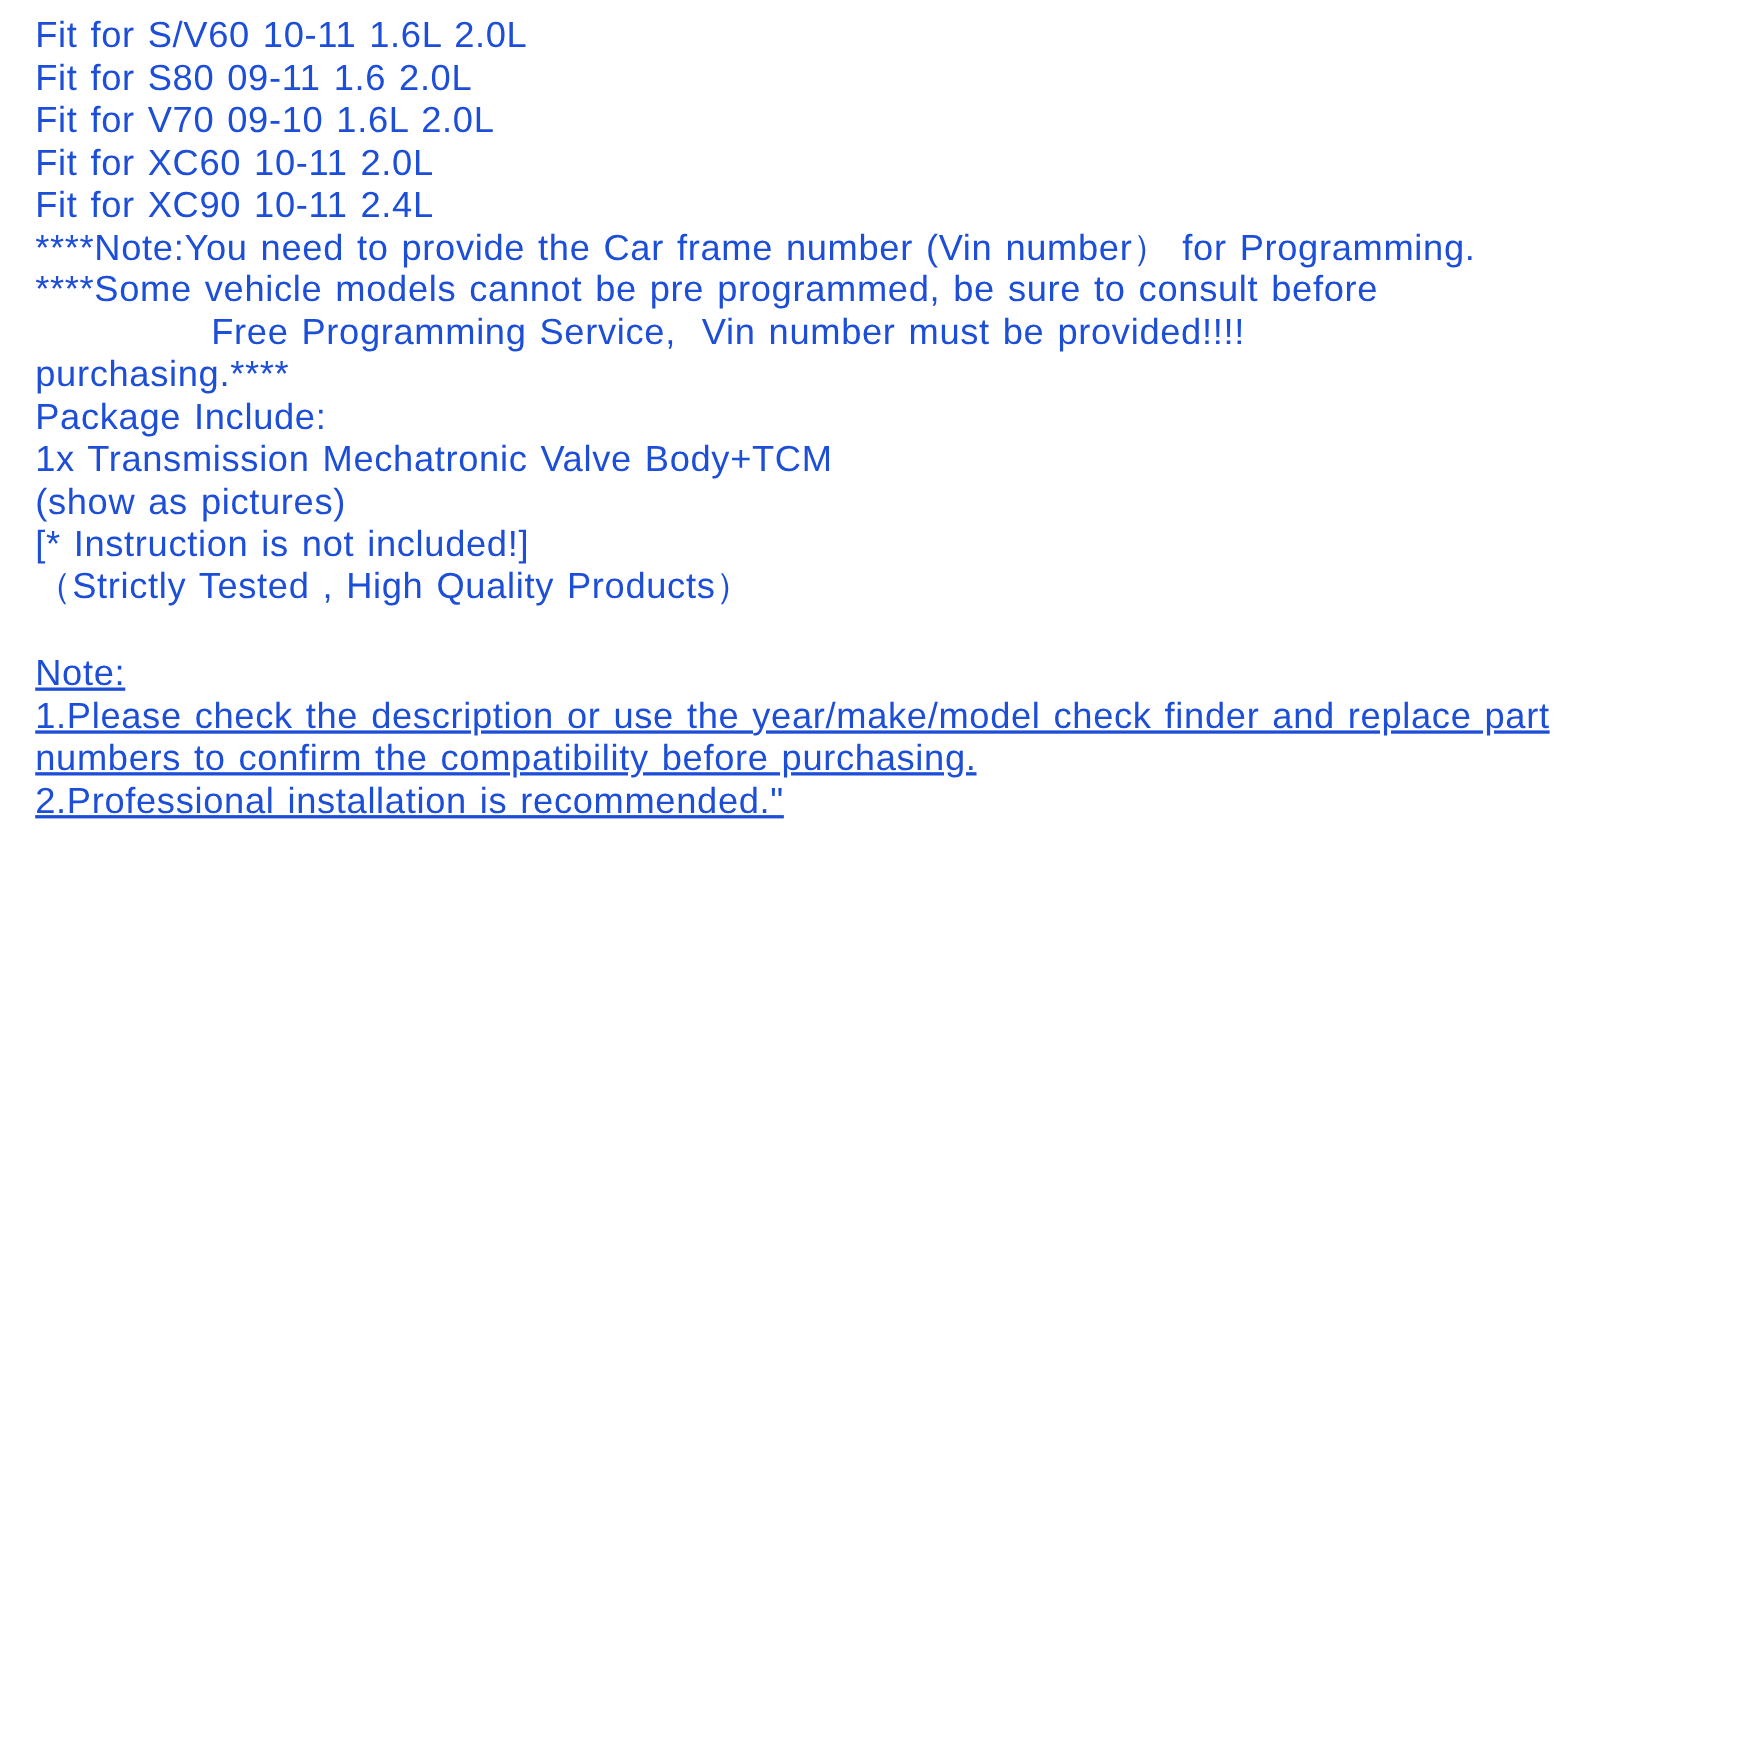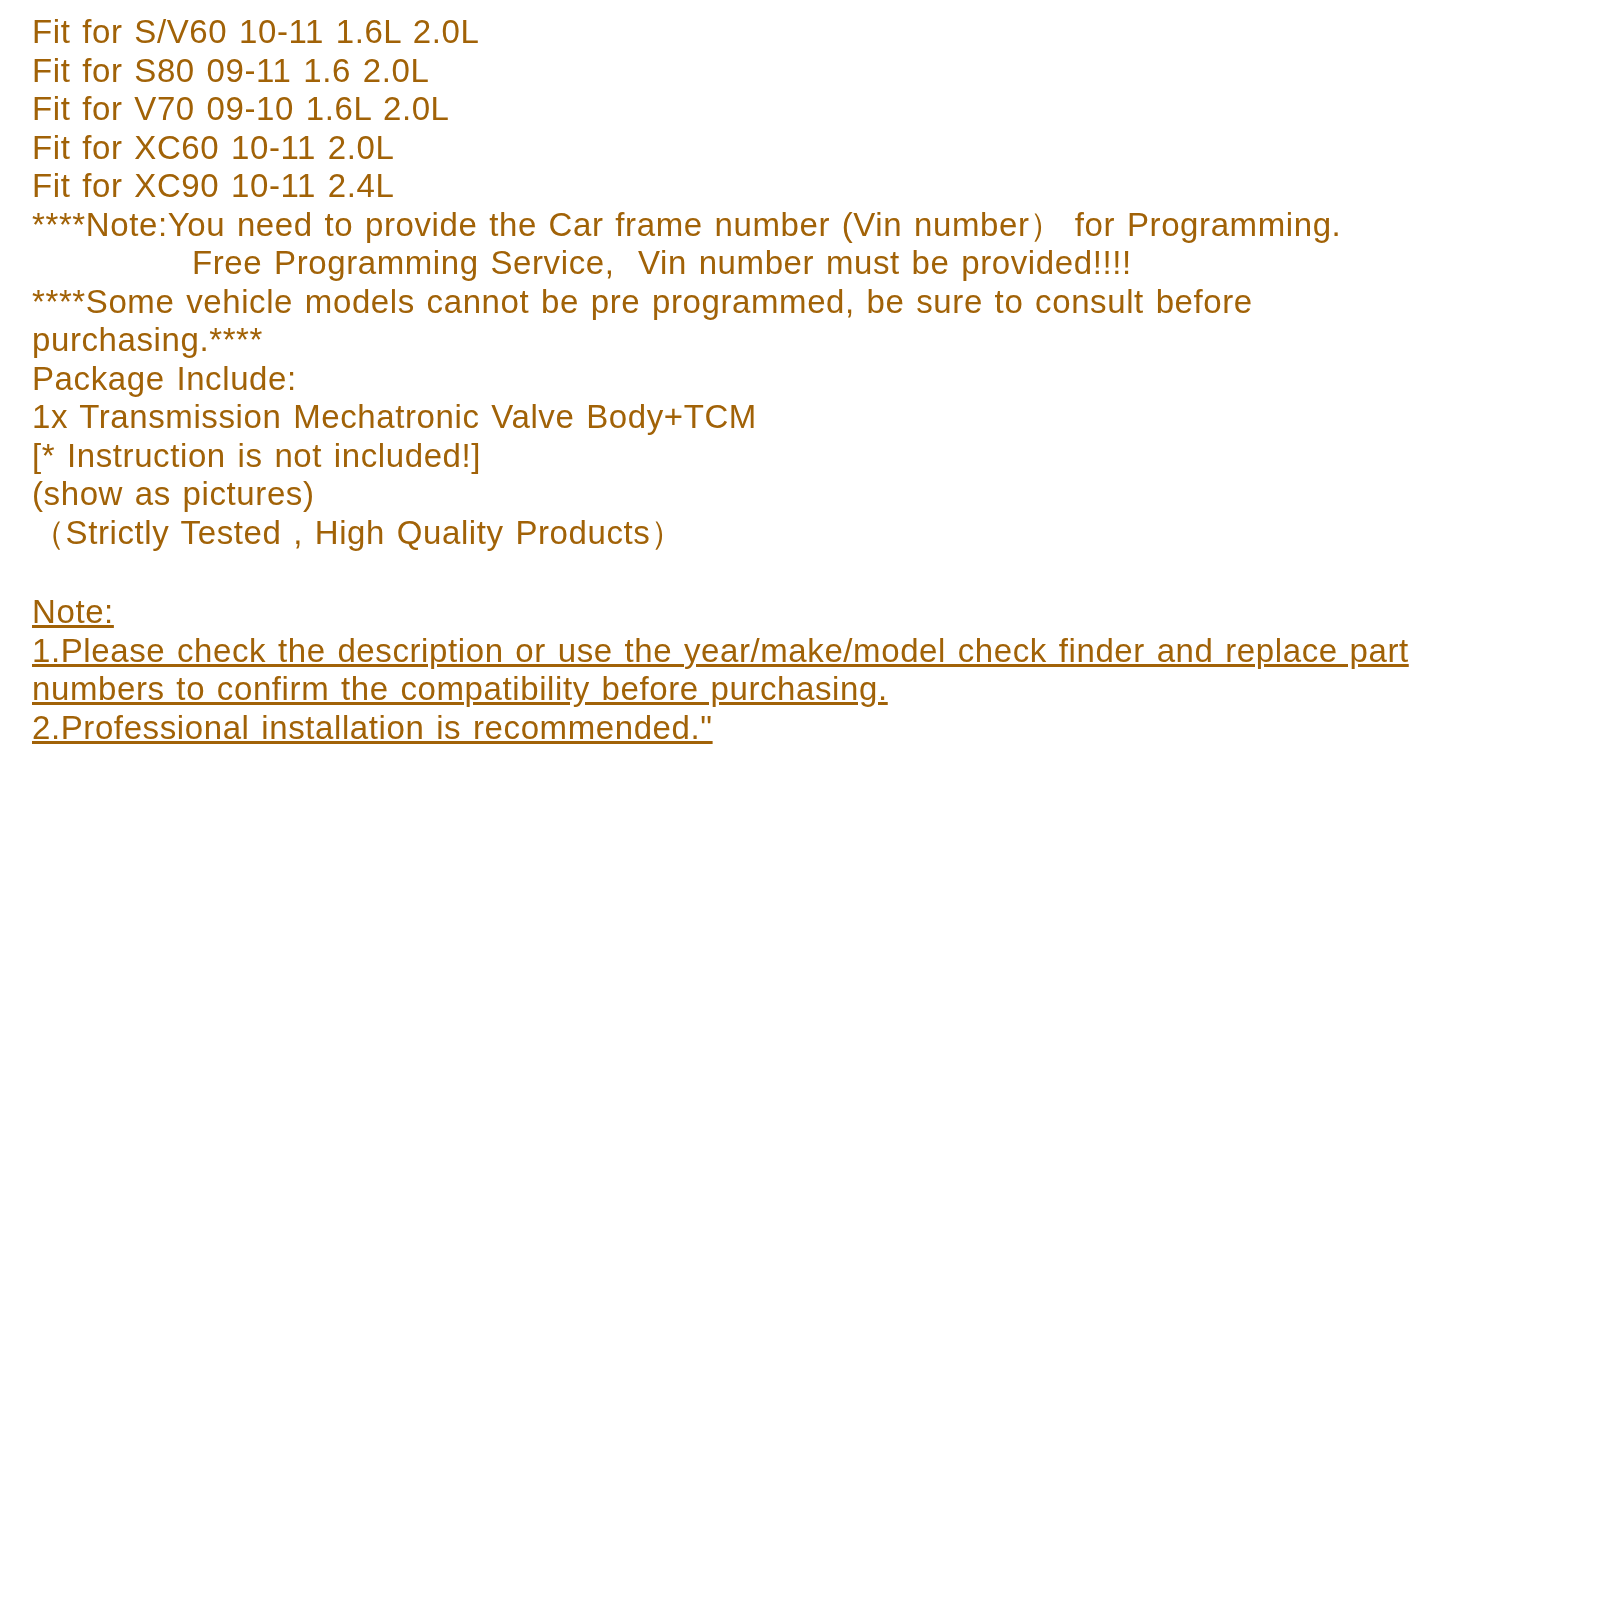--- a/index.html
+++ b/index.html
@@ -16,21 +16,21 @@
   .doc {
     box-sizing: border-box;
     width: 1376px;
     padding: 13px 20px 0 32px;
     font-family: "Liberation Sans", "DejaVu Sans", sans-serif;
     font-size: 33px;
     line-height: 38.5px;
     font-weight: 500;
     letter-spacing: 0.6px;
     word-spacing: 2px;
-    color: #a16207;
+    color: #1d4ed8;
   }
   .line {
     white-space: pre;   
     min-height: 38.5px;
   }
   .line.indent {
     padding-left: 160px;
   }
   .section-package {
   }
@@ -47,30 +47,30 @@
   <section>
     <div class="line">Fit for S/V60 10-11 1.6L 2.0L</div>
     <div class="line">Fit for S80 09-11 1.6 2.0L</div>
     <div class="line">Fit for V70 09-10 1.6L 2.0L</div>
     <div class="line">Fit for XC60 10-11 2.0L</div>
     <div class="line">Fit for XC90 10-11 2.4L</div>
   </section>
 
   <section>
     <div class="line">****Note:You need to provide the Car frame number (Vin number） for Programming.</div>
+    <div class="line">****Some vehicle models cannot be pre programmed, be sure to consult before</div>
     <div class="line indent">Free Programming Service,  Vin number must be provided!!!!</div>
-    <div class="line">****Some vehicle models cannot be pre programmed, be sure to consult before</div>
     <div class="line">purchasing.****</div>
   </section>
 
   <section class="section-package">
     <div class="line">Package Include:</div>
     <div class="line">1x Transmission Mechatronic Valve Body+TCM</div>
+    <div class="line">(show as pictures)</div>
     <div class="line">[* Instruction is not included!]</div>
-    <div class="line">(show as pictures)</div>
     <div class="line">（Strictly Tested , High Quality Products）</div>
   </section>
 
   <section class="section-note">
     <div class="line">Note:</div>
     <div class="line">1.Please check the description or use the year/make/model check finder and replace part</div>
     <div class="line">numbers to confirm the compatibility before purchasing.</div>
     <div class="line">2.Professional installation is recommended."</div>
   </section>
 

